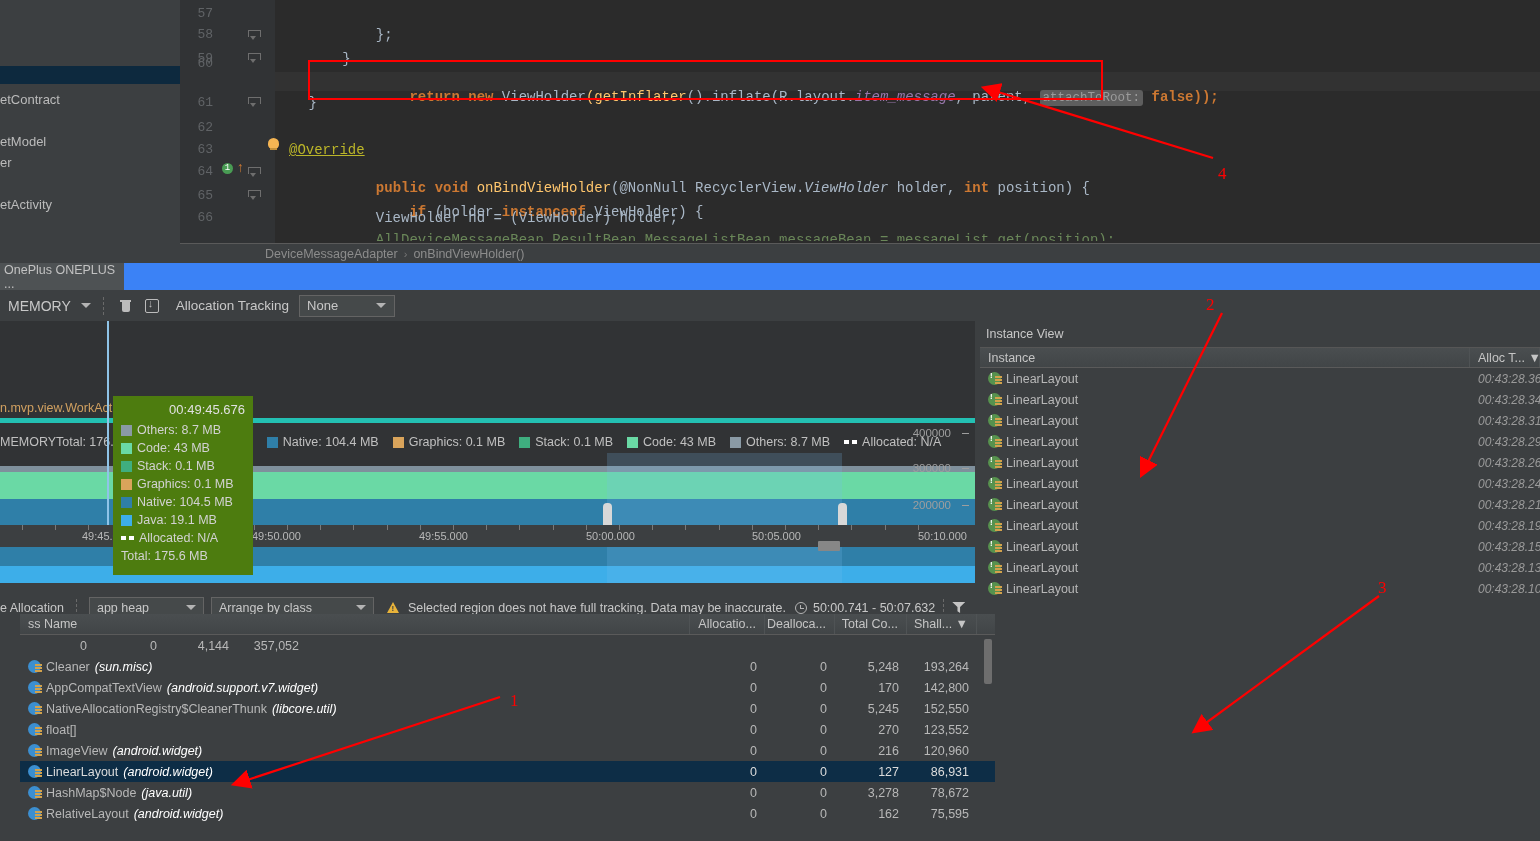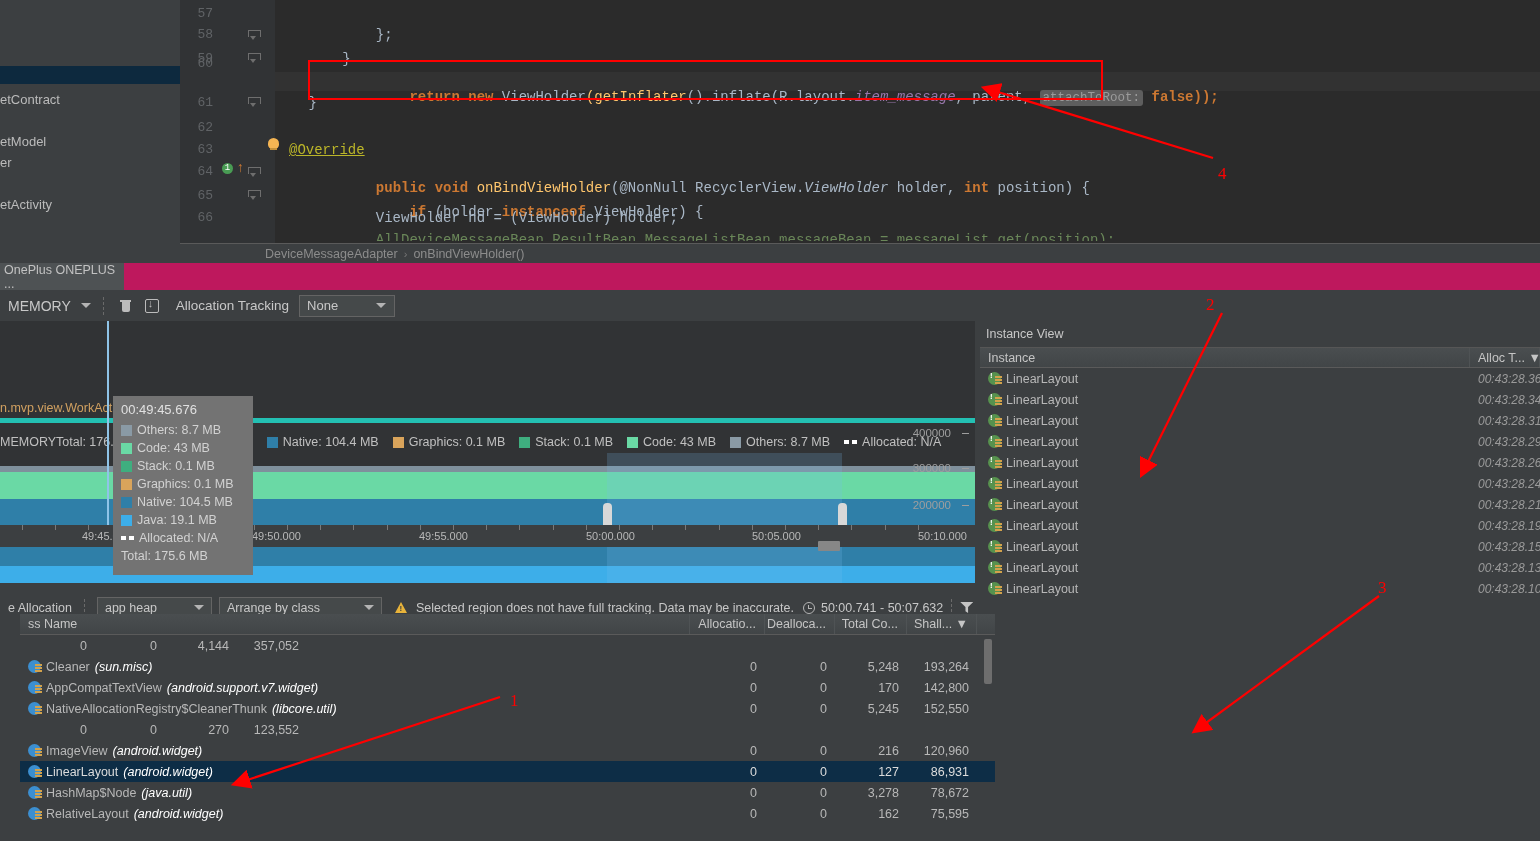--- a/index.html
+++ b/index.html
@@ -38,21 +38,21 @@
   .grn { color: #6a8759; }
   .param-hint { background: #5e5e5e; color: #9b9b9b; border-radius: 3px; padding: 1px 3px; font-size: 12.5px; }
   .highlight-line { position:absolute; left:180px; top:72px; width:1360px; height:19px; background:#323232; }
   .redbox { position: absolute; left: 308px; top: 60px; width: 795px; height: 40px; border: 2px solid #ff0000; pointer-events: none; }
 
   .breadcrumb { position: absolute; left: 180px; top: 243px; width: 1360px; height: 20px; background: #3c3f41; border-top: 1px solid #5a5a5a; font-size: 12.5px; color: #8c8c8c; display: flex; align-items: center; padding-left: 85px; gap:6px; }
   .caret-sep { color:#777; font-size:11px; }
 
   
   .profiler { position: absolute; left: 0; top: 263px; width: 1540px; height: 578px; background: #3c3f41; }
-  .device-tab-row { position: absolute; left:0; top:0; width: 1540px; height: 27px; background:#be185d; }
+  .device-tab-row { position: absolute; left:0; top:0; width: 1540px; height: 27px; background:#3b82f6; }
   .device-tab { position:absolute; left:0; top:0; width:124px; height:27px; background:#4e5254; color:#c2c2c2; font-size:12.5px; display:flex; align-items:center; padding-left:4px; }
 
   .tool-row { position: absolute; left: 0; top: 27px; width: 1540px; height: 31px; background: #3c3f41; display: flex; align-items: center; }
   .mem-label { color:#c8c8c8; font-size:14px; margin-left:8px; }
   .cb-arrow { width:0;height:0;border-left:5px solid transparent;border-right:5px solid transparent;border-top:5px solid #b4b4b4; margin-left:10px;}
   .vsep { width:1px; height:18px; border-left:1px dashed #6a6a6a; margin: 0 12px; }
   .icon-btn { width:20px; height:20px; display:flex; align-items:center; justify-content:center; margin-right:6px; }
   .trash { position:relative; width:11px; height:12px; }
   .trash:before { content:""; position:absolute; top:0; left:0; width:11px; height:2px; background:#bcbcbc; }
   .trash:after { content:""; position:absolute; top:2px; left:1.5px; width:8px; height:10px; background:#bcbcbc; border-radius:0 0 2px 2px; }
@@ -81,28 +81,28 @@
   .axis-ylbl { position:absolute; right:24px; font-size:11.5px; color:#9e9e9e; }
   .ytick { position:absolute; right:6px; width:7px; height:1px; background:#9e9e9e; }
 
   .timeaxis { position:absolute; left:0; top:262px; width:975px; height:22px; background:#3c3f41; }
   .tlab { position:absolute; font-size:11px; color:#b8b8b8; }
   .ttick { position:absolute; top:0; width:1px; height:5px; background:#7a7a7a; }
   .scrollnub { position:absolute; left:818px; top:16px; width:22px; height:10px; background:#878787; border-radius:1px; }
   .vcursor { position:absolute; left:107px; top:0px; width:2px; height:204px; background:#8fc4e8; }
 
   
-  .tooltip { position:absolute; left:113px; top:133px; width:140px; background:#737373; padding:6px 8px 8px 8px; font-size:12.5px; color:#d2d2d2; z-index:40; }
+  .tooltip { position:absolute; left:113px; top:133px; width:140px; background:#4d7c0f; padding:6px 8px 8px 8px; font-size:12.5px; color:#d2d2d2; z-index:40;text-align:right; }
   .tt-time { margin-bottom:6px; color:#e0e0e0; font-size:13px;}
   .tt-row { display:flex; align-items:center; margin:4px 0; white-space:nowrap; }
 
   
   .bl-panel { position:absolute; left:0; top:331px; width:975px; height:247px; background:#3c3f41; }
   .bl-toolbar { position:absolute; left:0; top:0; width:975px; height:27px; display:flex; align-items:center; font-size:12.5px; color:#c8c8c8; }
-  .bl-alloc-lbl { margin-left:8px; white-space:nowrap; }
+  .bl-alloc-lbl { margin-left:0px; white-space:nowrap; }
   .combo { height:22px; background:#45494a; border:1px solid #646464; color:#c8c8c8; font-size:12.5px; display:flex; align-items:center; padding-left:7px; position:relative; }
   .combo .cb-arrow { position:absolute; right:7px; margin:0; }
   .warn-tri { width:0;height:0;border-left:6px solid transparent;border-right:6px solid transparent;border-bottom:11px solid #e8b33a; position:relative; }
   .warn-tri:after { content:"!"; position:absolute; left:-1.5px; top:2px; font-size:8px; color:#3c3f41; font-weight:bold; }
   .clock { width:12px; height:12px; border:1.4px solid #b4b4b4; border-radius:50%; position:relative; }
   .clock:after { content:""; position:absolute; left:4px; top:2px; width:1.2px; height:4px; background:#b4b4b4; }
   .clock:before { content:""; position:absolute; left:4.5px; top:5.5px; width:3.5px; height:1.2px; background:#b4b4b4; }
   .filter-ic { width:13px; height:11px; background:#c4c4c4; clip-path: polygon(0 0, 100% 0, 60% 45%, 60% 100%, 40% 85%, 40% 45%); }
 
   .tbl { position:absolute; left:0; top:20px; width:975px; height:220px;margin-left:20px; }
@@ -417,20 +417,25 @@
                 <span class="cls-ico"></span>
                 <span>NativeAllocationRegistry$CleanerThunk</span>
                 <span class="pkg">(libcore.util)</span>
               </div>
               <div class="td r" style="width:75px">0</div>
               <div class="td r" style="width:70px">0</div>
               <div class="td r" style="width:72px">5,245</div>
               <div class="td r" style="width:70px">152,550</div>
             </div>
             <div class="trow">
+              <div class="td" style="width:670px">
+                <span class="cls-ico"></span>
+                <span>float[]</span>
+                <span class="pkg"></span>
+              </div>
               <div class="td r" style="width:75px">0</div>
               <div class="td r" style="width:70px">0</div>
               <div class="td r" style="width:72px">270</div>
               <div class="td r" style="width:70px">123,552</div>
             </div>
             <div class="trow">
               <div class="td" style="width:670px">
                 <span class="cls-ico"></span>
                 <span>ImageView</span>
                 <span class="pkg">(android.widget)</span>

